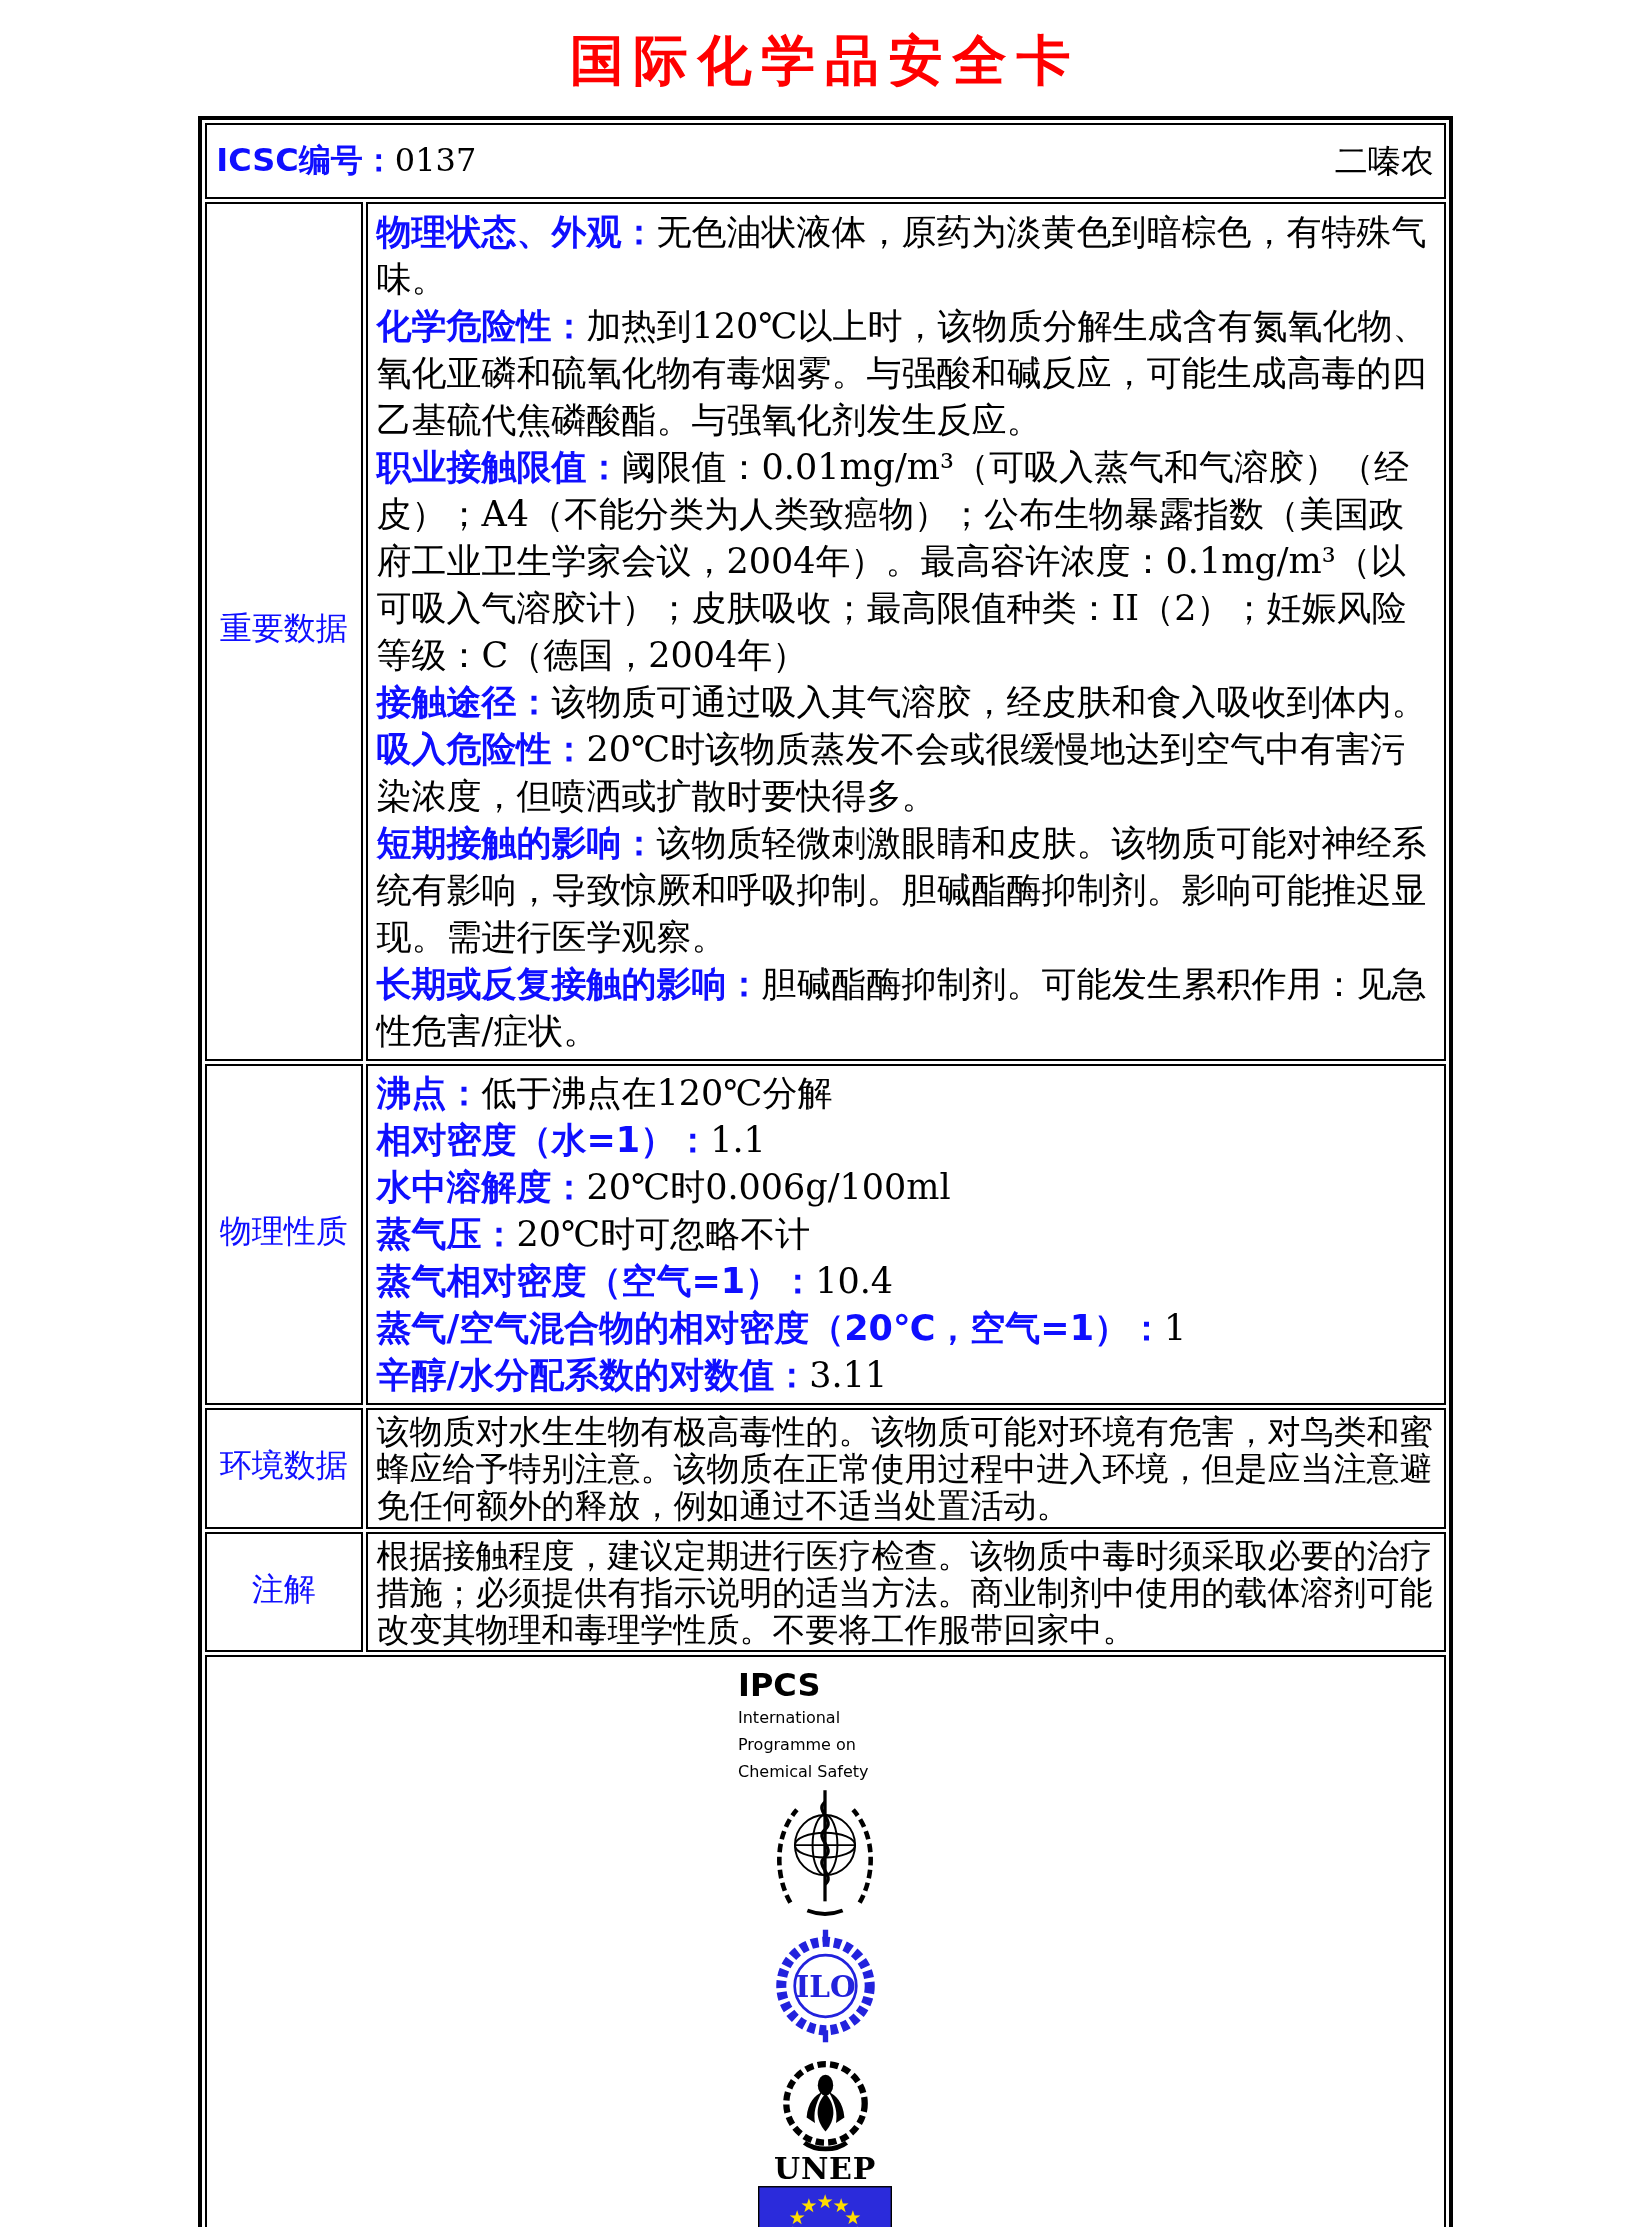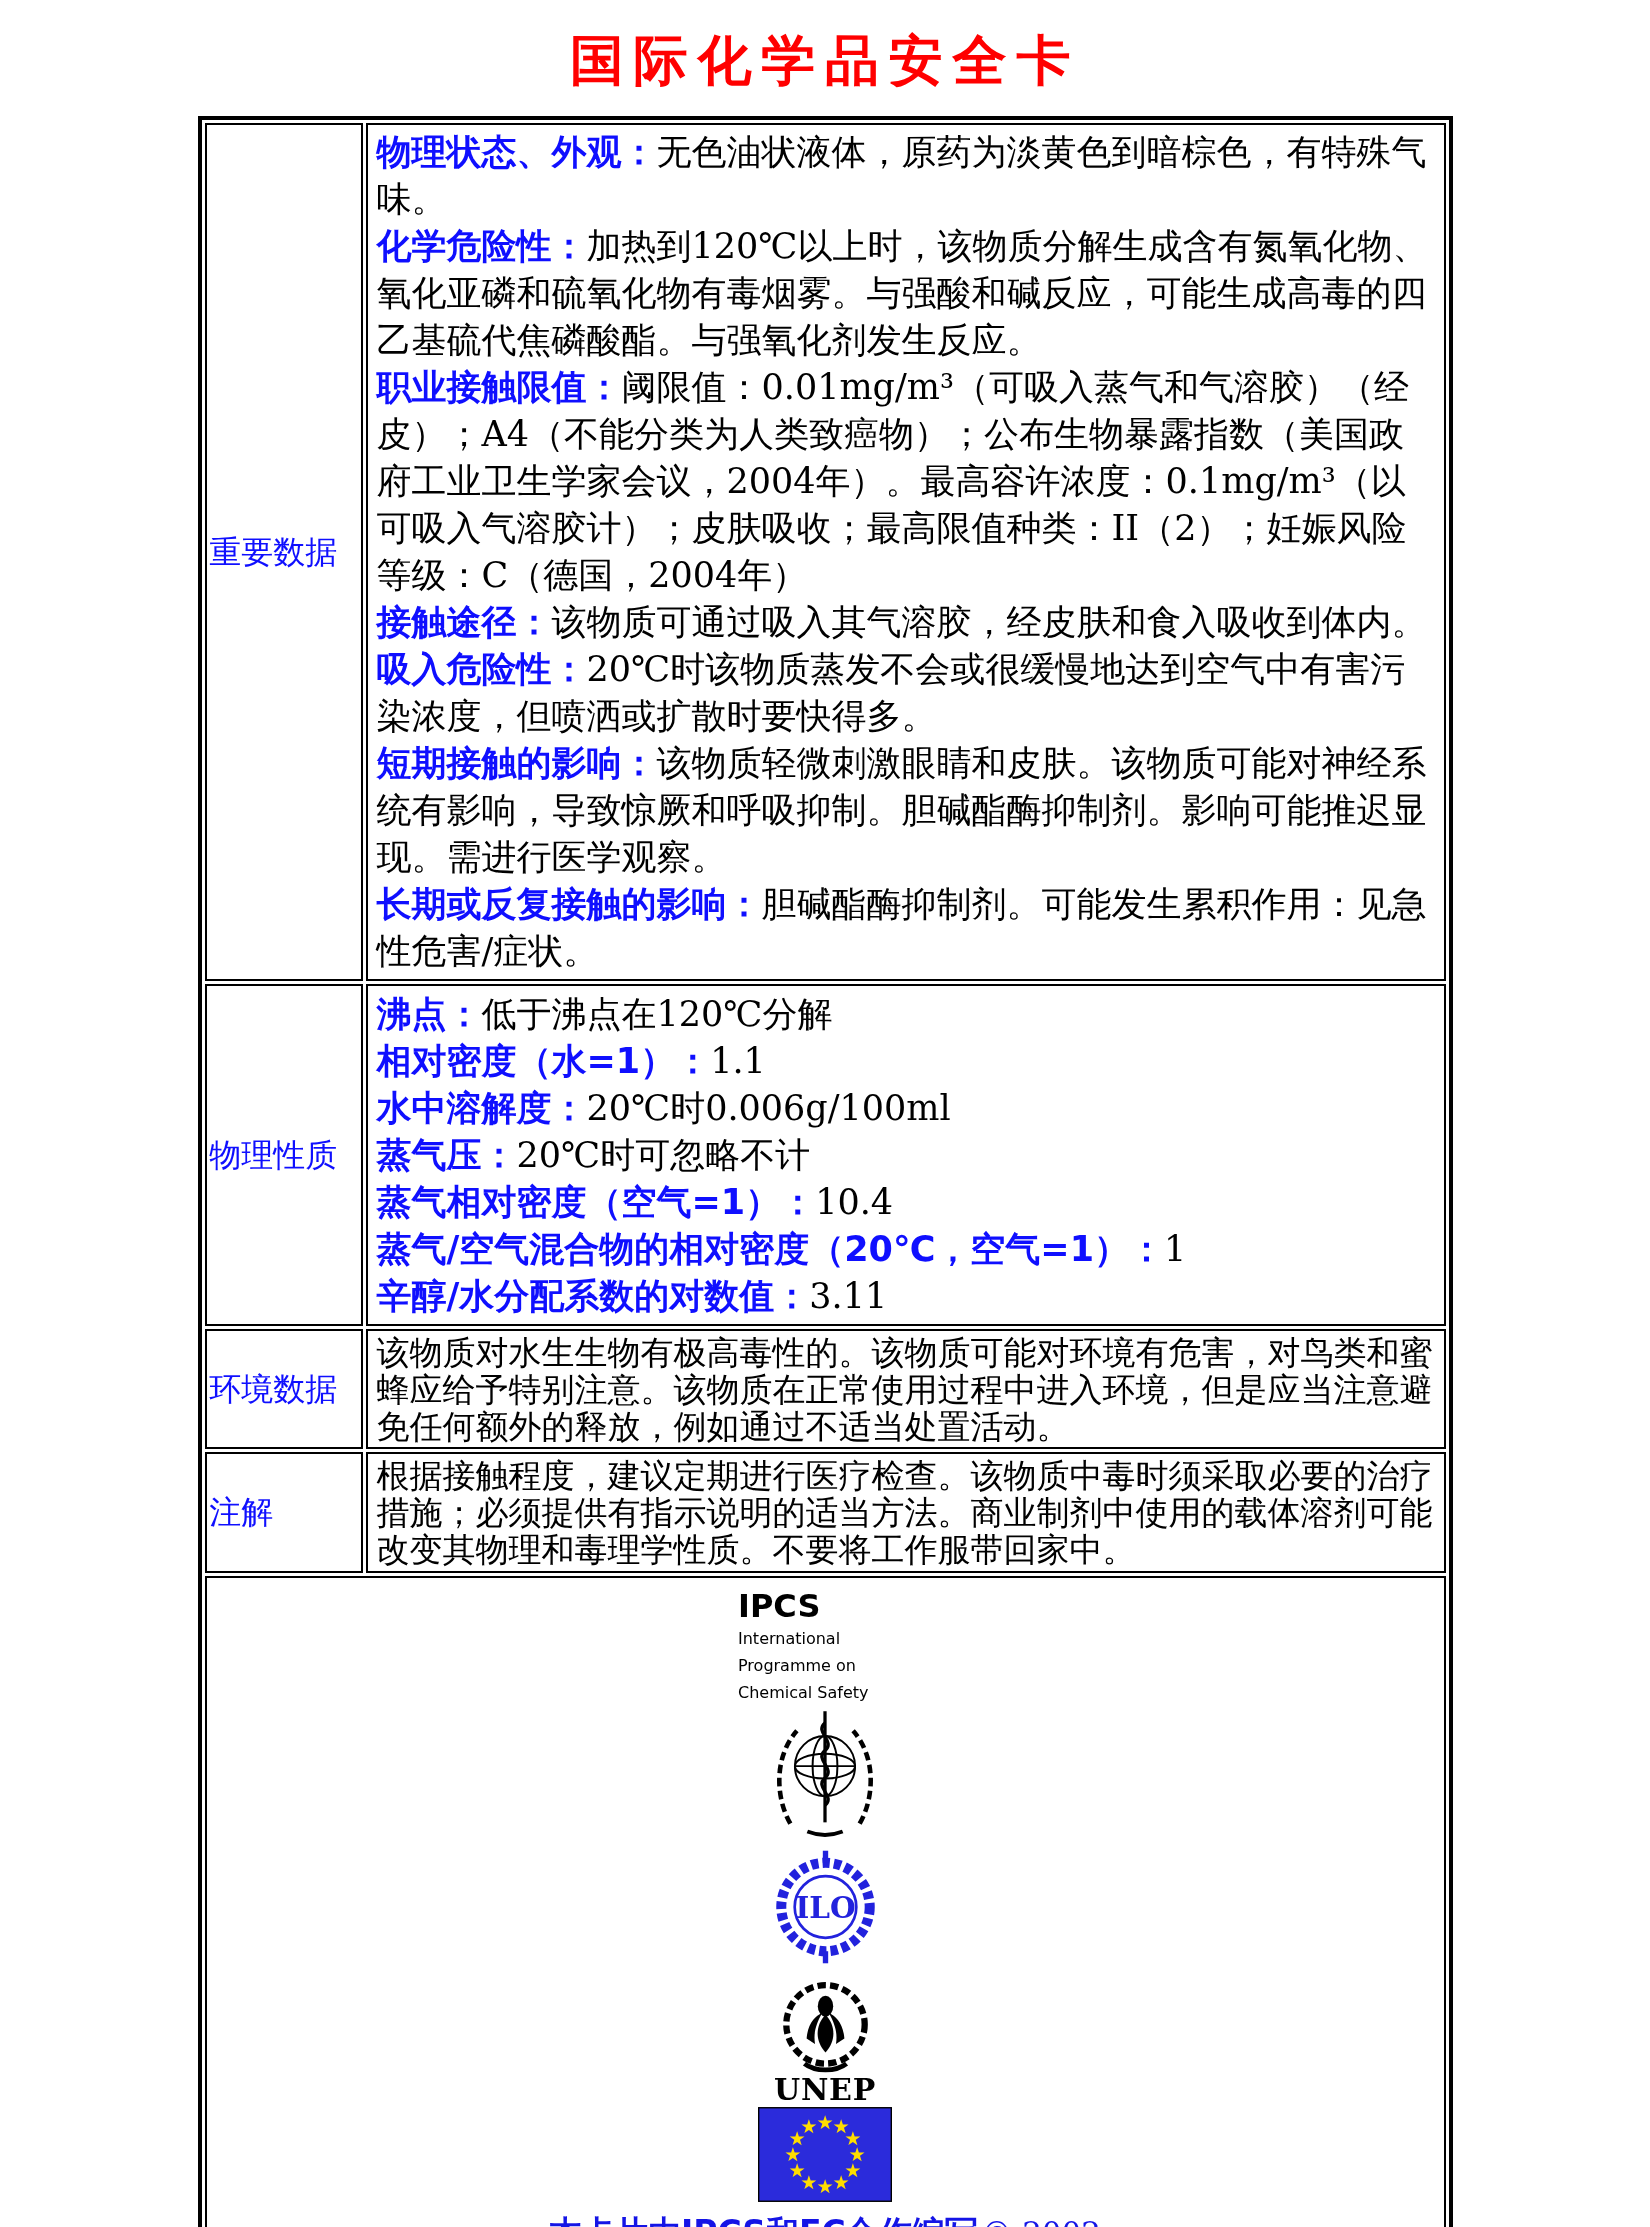--- a/index.html
+++ b/index.html
@@ -25,23 +25,23 @@
   
   td.header-cell{padding:4.2px 9.8px;}
   .hdr-flex{display:flex;justify-content:space-between;align-items:center;min-height:64px;}
   .icsc-left{font-size:32px;}
   .icsc-label{color:#0f0fff;font-family:"DejaVu Sans","Liberation Sans",sans-serif;font-weight:bold;}
   .icsc-number{color:#000;}
   .chem-name{font-size:33px;color:#000;}
 
   
   td.lbl-cell{
-    width:149px;vertical-align:middle;
+    width:149px;text-align:center;vertical-align:middle;
     color:#0f0fff;font-size:32px;line-height:1.2;
-    font-family:Liberation Sans, sans-serif;
+    font-family:Liberation Mono, monospace;
     padding:2.8px 2.8px;
   }
 
   
   td.content{font-size:35px;line-height:47px;padding:4.2px 8.4px;}
   td.content.tight{font-size:33px;line-height:37px;padding:2.8px 8.4px;}
   p.para{margin:0;}
   .plabel{
     color:#0f0fff;font-weight:bold;
     font-family:"DejaVu Sans","Liberation Sans",sans-serif;
@@ -66,20 +66,28 @@
   .eu-star{font-size:24px;}
 </style>
 </head>
 <body>
 
 <div class="page-title">国际化学品安全卡</div>
 
 <table class="card">
 
   <tbody>
+      <tr>
+    <td class="header-cell" colspan="2">
+      <div class="hdr-flex">
+        <span class="icsc-left"><span class="icsc-label">ICSC编号：</span><span class="icsc-number">0137</span></span>
+        <span class="chem-name">二嗪农</span>
+      </div>
+    </td>
+  </tr>
 
   <tr>
     <td class="lbl-cell">重要数据</td>
     <td class="content">
       <p class="para"><span class="plabel">物理状态、外观：</span><span>无色油状液体，原药为淡黄色到暗棕色，有特殊气味。</span></p>
       <p class="para"><span class="plabel">化学危险性：</span><span>加热到120℃以上时，该物质分解生成含有氮氧化物、氧化亚磷和硫氧化物有毒烟雾。与强酸和碱反应，可能生成高毒的四乙基硫代焦磷酸酯。与强氧化剂发生反应。</span></p>
       <p class="para"><span class="plabel">职业接触限值：</span><span>阈限值：0.01mg/m³（可吸入蒸气和气溶胶）（经皮）；A4（不能分类为人类致癌物）；公布生物暴露指数（美国政府工业卫生学家会议，2004年）。最高容许浓度：0.1mg/m³（以可吸入气溶胶计）；皮肤吸收；最高限值种类：II（2）；妊娠风险等级：C（德国，2004年）</span></p>
       <p class="para"><span class="plabel">接触途径：</span><span>该物质可通过吸入其气溶胶，经皮肤和食入吸收到体内。</span></p>
       <p class="para"><span class="plabel">吸入危险性：</span><span>20℃时该物质蒸发不会或很缓慢地达到空气中有害污染浓度，但喷洒或扩散时要快得多。</span></p>
       <p class="para"><span class="plabel">短期接触的影响：</span><span>该物质轻微刺激眼睛和皮肤。该物质可能对神经系统有影响，导致惊厥和呼吸抑制。胆碱酯酶抑制剂。影响可能推迟显现。需进行医学观察。</span></p>

